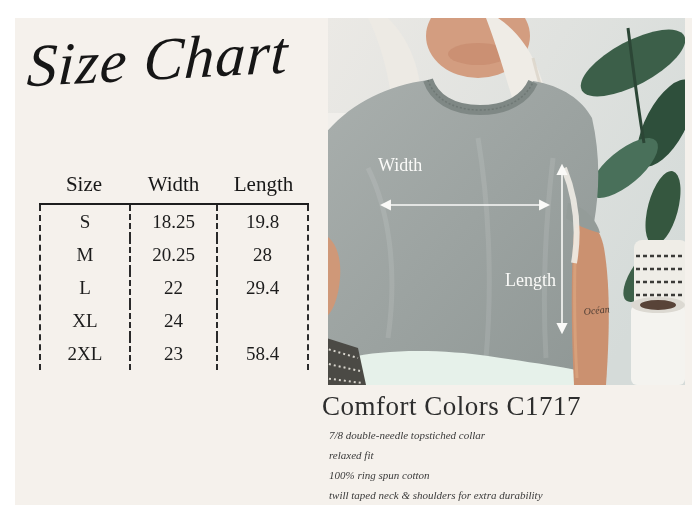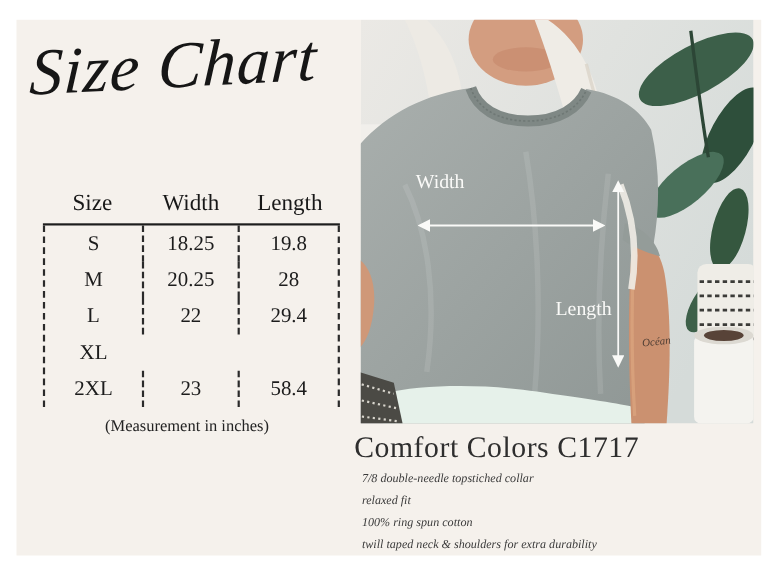--- a/index.html
+++ b/index.html
@@ -73,30 +73,30 @@
           <div class="cell mid">20.25</div>
           <div class="cell">28</div>
         </div>
         <div class="trow">
           <div class="cell">L</div>
           <div class="cell mid">22</div>
           <div class="cell">29.4</div>
         </div>
         <div class="trow">
           <div class="cell">XL</div>
+          <div class="cell mid">24</div>
         </div>
         <div class="trow">
           <div class="cell">2XL</div>
           <div class="cell mid">23</div>
           <div class="cell">58.4</div>
         </div>
       </div>
     </div>
 
-    <div class="caption">(Measurement in inches)</div>
 
     <figure class="photo">
       <svg viewBox="0 0 357 367" xmlns="http://www.w3.org/2000/svg">
         <defs>
           <linearGradient id="bgGrad" x1="0" y1="0" x2="1" y2="0.6">
             <stop offset="0" stop-color="#ebe9e5"></stop>
               <stop offset="1" stop-color="#d5dbd9"></stop>
           </linearGradient>
           <linearGradient id="teeGrad" x1="0" y1="0" x2="1" y2="1">
             <stop offset="0" stop-color="#a9afad"></stop>

